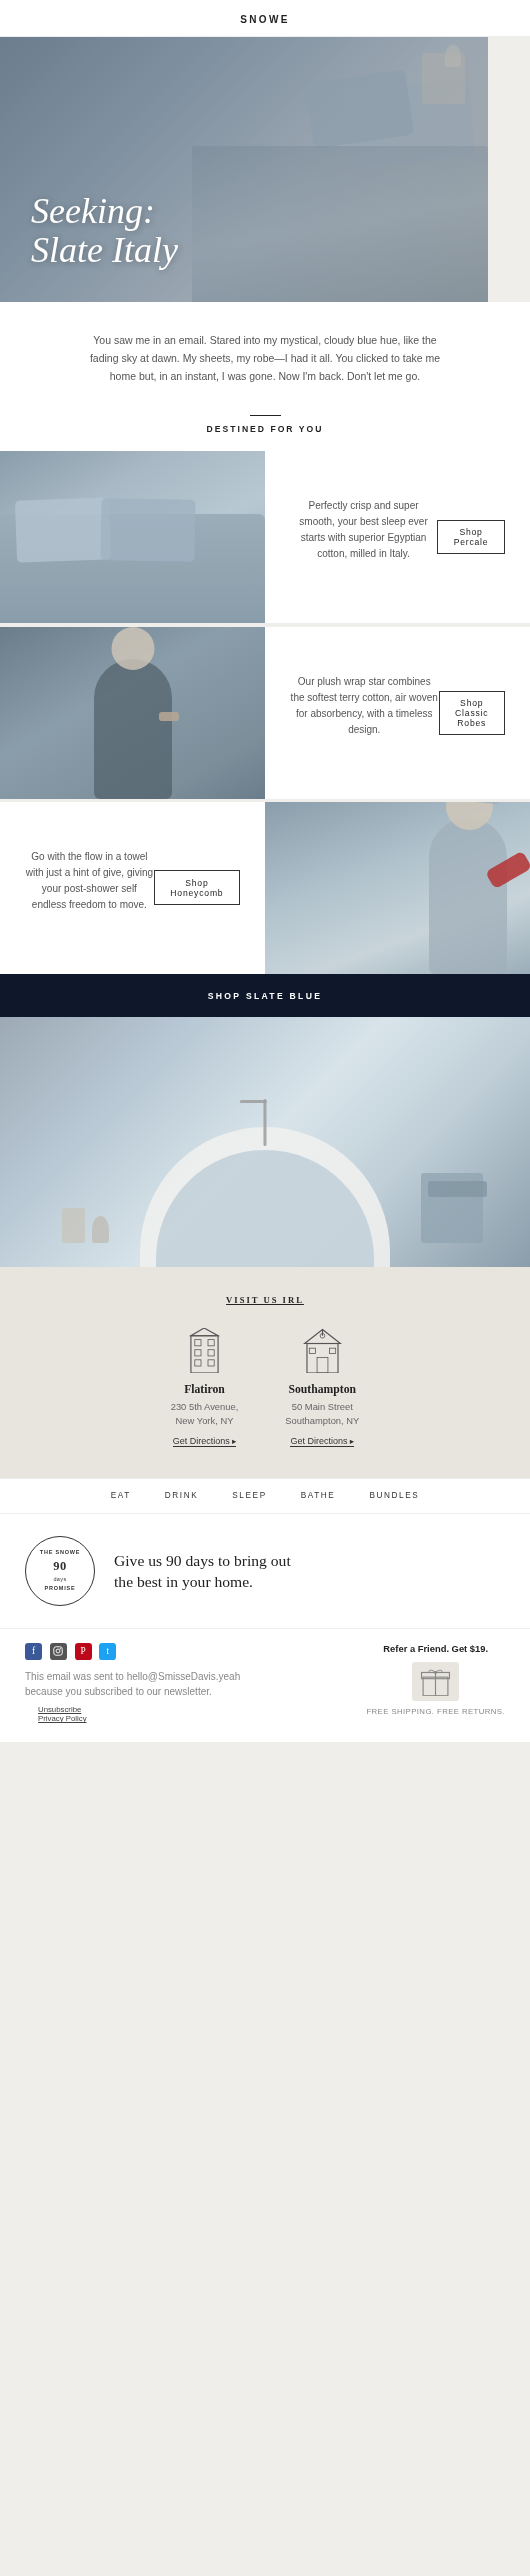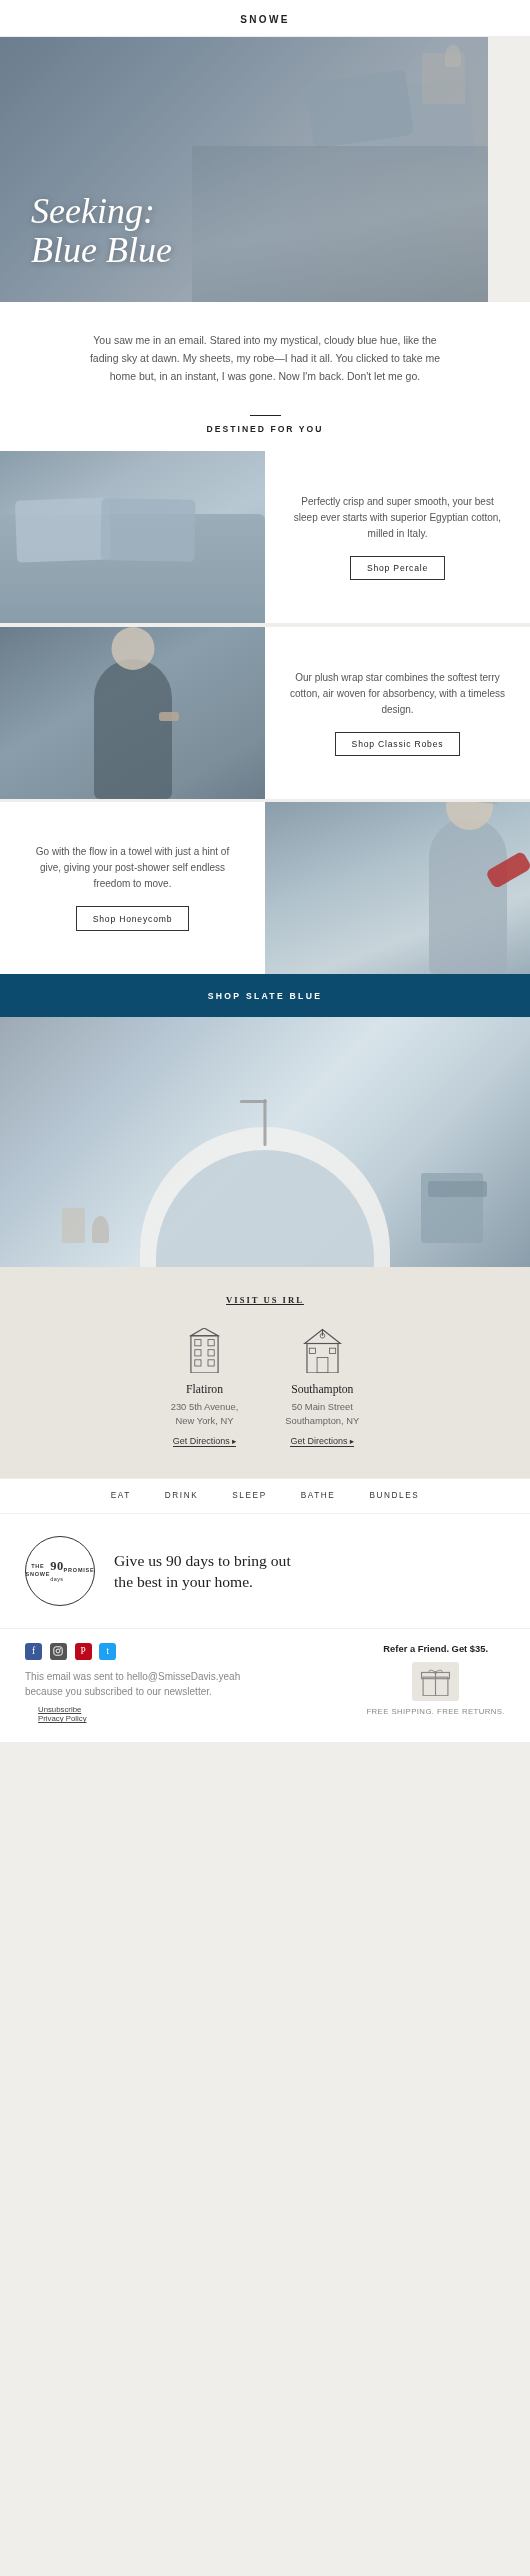--- a/index.html
+++ b/index.html
@@ -63,21 +63,21 @@
       height: 172px;
       flex-shrink: 0;
       overflow: hidden;
     }
 
     .product-content {
       width: 265px;
       height: 172px;
       flex-shrink: 0;
       display: flex;
-      flex-direction: column;
+      flex-direction: row;
       justify-content: center;
       align-items: center;
       text-align: center;
       padding: 19px 25px;
     }
 
     .product-content p {
       font-size: 10px;
       line-height: 1.6;
       color: #555;
@@ -107,21 +107,21 @@
     }
 
     
     
     .product-row.reverse {
       flex-direction: row-reverse;
     }
 
     
     .cta-bar {
-      background: #0c4a6e;
+      background: #0f172a;
       text-align: center;
       padding: 14px 0;
       margin-top: 0;
     }
     .cta-bar a {
       color: #fff;
       font-size: 8.6px;
       letter-spacing: 2.3px;
       font-family: Arial, sans-serif;
       font-weight: bold;
@@ -160,21 +160,21 @@
     .location-icon {
       width: 39px;
       height: 47px;
       margin-bottom: 9.4px;
       display: flex; align-items: center; justify-content: center;
     }
     .building-svg { display: block; }
     .location-name {
       font-size: 11.7px;
       font-family: Georgia, serif;
-      font-weight: normal;
+      font-weight: bold;
       color: #222;
       margin-bottom: 3.9px;
     }
     .location-address {
       font-size: 9.4px;
       font-family: Arial, sans-serif;
       color: #666;
       line-height: 1.5;
       margin-bottom: 7.8px;
     }
@@ -220,20 +220,21 @@
       gap: 19px;
       border-bottom: 0.8px solid #eee;
     }
     .promise-badge {
       width: 70px;
       height: 70px;
       flex-shrink: 0;
       border-radius: 50%;
       border: 1.6px solid #333;
       display: flex;
+      flex-direction: column;
       align-items: center;
       justify-content: center;
       text-align: center;
       font-size: 6.2px;
       font-family: Arial, sans-serif;
       color: #333;
       letter-spacing: 0.4px;
       line-height: 1.4;
       padding: 6.2px;
     }
@@ -364,21 +365,21 @@
     <div class="pillow" style="top:47px; right:15.6px; width:125px; height:78px; transform:rotate(-5deg); background:rgba(190,205,215,0.8);"></div>
     <div class="pillow" style="top:39px; right:78px; width:101px; height:66px; transform:rotate(-8deg); background:rgba(175,192,205,0.7);"></div>
     <div style="position:absolute; bottom:0; right:0; width:296px; height:156px; background:linear-gradient(170deg,#8fa0ad 0%,#b0c0ca 50%,#7a8fa0 100%); opacity:0.5; border-radius:3.1px 3.1px 0 0;"></div>
 
     <div style="position:absolute; top:15.6px; right:23.4px; width:43px; height:51px; background:rgba(220,215,205,0.6); border-radius:2.3px;"></div>
     <div style="position:absolute; top:7.8px; right:27px; width:15.6px; height:22px; background:rgba(230,225,215,0.7); border-radius:50% 50% 2.3px 2.3px;"></div>
   </div>
   <div class="hero-overlay"></div>
   <div class="hero-text">
     <div>Seeking:</div>
-    <div>Blue Blue</div>
+    <div>Slate Italy</div>
   </div>
 </div>
 
 <div class="intro">
   <p>You saw me in an email. Stared into my mystical, cloudy blue hue, like the fading sky at dawn. My sheets, my robe—I had it all. You clicked to take me home but, in an instant, I was gone. Now I'm back. Don't let me go.</p>
 </div>
 
 <div style="background:#fff; text-align:center; padding:6.2px 0 17px; font-size:8.6px; letter-spacing:2px; font-family:Arial,sans-serif; font-weight:bold; color:#222; text-transform:uppercase;">
   <div style="width:31px; height:0.8px; background:#222; margin:0 auto 7.8px;"></div>
   <span>DESTINED FOR YOU</span>
@@ -554,21 +555,21 @@
     </div>
     <div class="footer-fine-print">
       <span>This email was sent to hello@SmisseDavis.yeah because you subscribed to our newsletter.</span>
     </div>
     <div class="footer-links" style="margin-top:6.2px;">
       <a href="#">Unsubscribe</a>
       <a href="#">Privacy Policy</a>
     </div>
   </div>
   <div class="referral-box">
-    <div class="referral-text">Refer a Friend. Get $35.</div>
+    <div class="referral-text">Refer a Friend. Get $19.</div>
     <div class="gift-icon-box">
 
       <svg width="31" height="30" viewBox="0 0 40 38" fill="none" xmlns="http://www.w3.org/2000/svg">
         <rect x="4" y="14" width="32" height="24" fill="none" stroke="#888" stroke-width="1.5"></rect>
         <rect x="2" y="8" width="36" height="8" fill="none" stroke="#888" stroke-width="1.5"></rect>
         <line x1="20" y1="8" x2="20" y2="38" stroke="#888" stroke-width="1.5"></line>
 
         <path d="M20 8 C16 4 10 4 12 8" stroke="#888" stroke-width="1.2" fill="none"></path>
         <path d="M20 8 C24 4 30 4 28 8" stroke="#888" stroke-width="1.2" fill="none"></path>
         <circle cx="20" cy="8" r="2" fill="#888"></circle>

